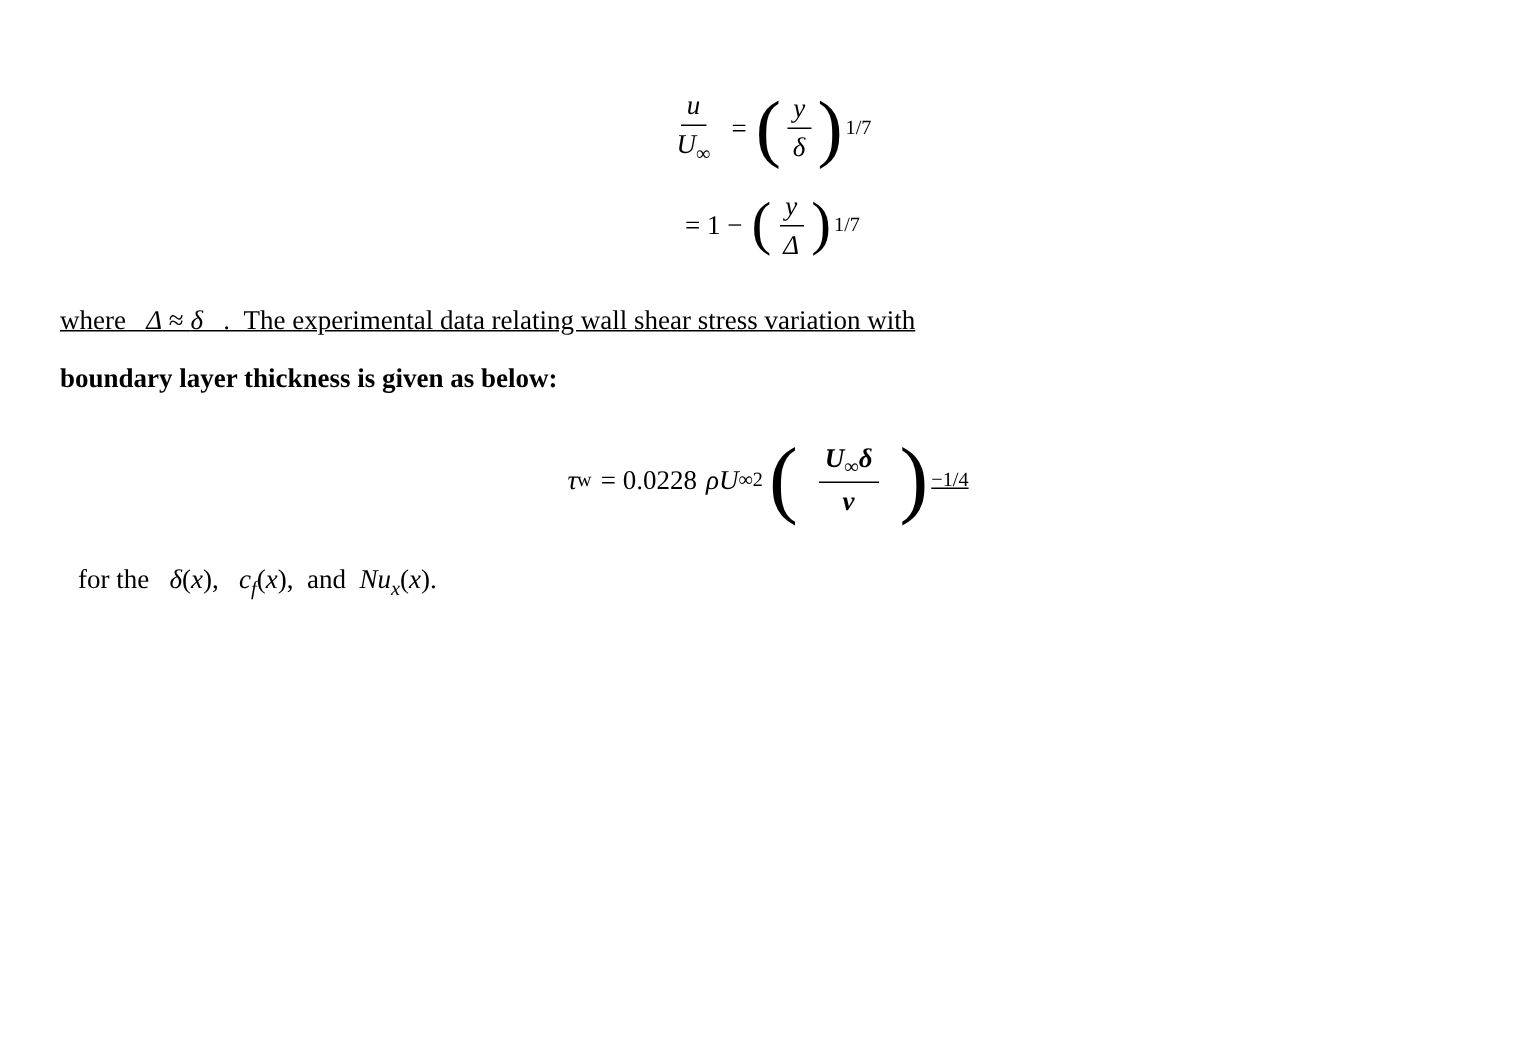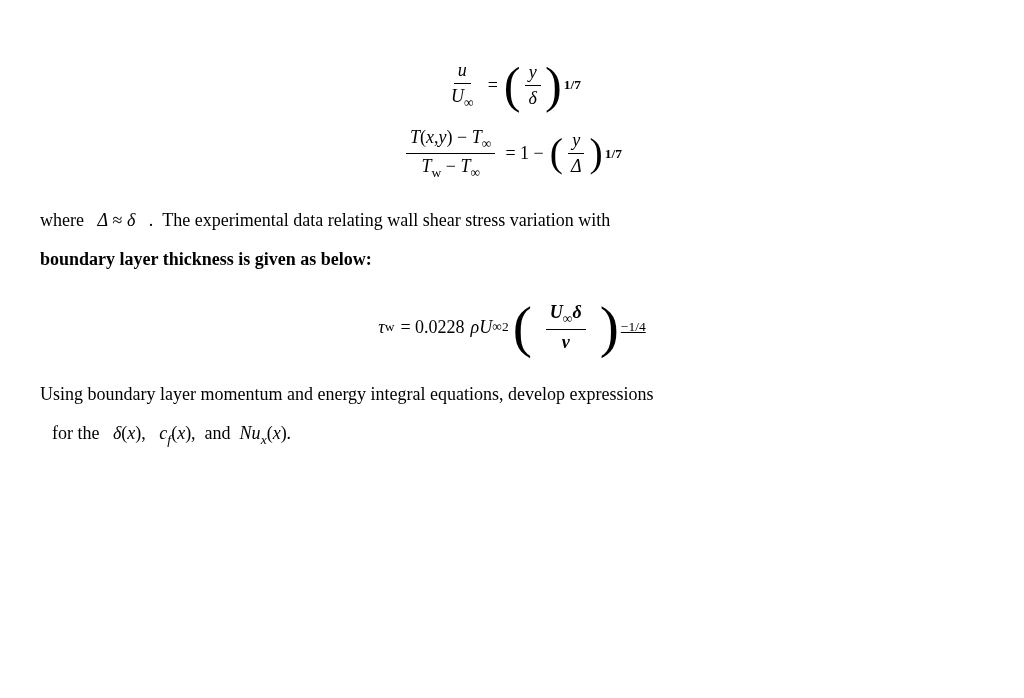--- a/index.html
+++ b/index.html
@@ -70,36 +70,36 @@
     .big-paren-med {
       font-size: 2.2em;
       line-height: 0.85;
       font-weight: 100;
       vertical-align: middle;
     }
 
     .superscript {
       vertical-align: super;
       font-size: 0.7em;
-      font-weight: bold;
     }
 
     .subscript {
       vertical-align: sub;
       font-size: 0.75em;
     }
 
     .math-sym {
       font-style: italic;
     }
 
     .where-line {
       margin-top: 10px;
       line-height: 2.2;
       text-align: justify;
+      text-decoration: underline;
     }
 
     .boundary-line {
       line-height: 2.2;
       text-align: justify;
       font-weight: bold;
     }
 
     .using-line {
       margin-top: 10px;
@@ -136,28 +136,20 @@
       <span class="big-paren">(</span>
       <span class="fraction">
         <span class="numerator math-sym">y</span>
         <span class="denominator math-sym">δ</span>
       </span>
       <span class="big-paren">)</span>
       <span class="superscript" style="font-size:0.75em; margin-left:2px;">1/7</span>
     </div>
 
     <div class="eq-row">
-      <span class="fraction">
-        <span class="numerator">
-          <span class="math-sym">T</span>(<span class="math-sym">x</span>,<span class="math-sym">y</span>) − <span class="math-sym">T</span><span style="font-size:0.75em; vertical-align:sub;">∞</span>
-        </span>
-        <span class="denominator">
-          <span class="math-sym">T</span><span style="font-size:0.75em; vertical-align:sub;">w</span> − <span class="math-sym">T</span><span style="font-size:0.75em; vertical-align:sub;">∞</span>
-        </span>
-      </span>
       <span style="margin: 0 6px;">= 1 −</span>
       <span class="big-paren-med">(</span>
       <span class="fraction">
         <span class="numerator math-sym">y</span>
         <span class="denominator math-sym">Δ</span>
       </span>
       <span class="big-paren-med">)</span>
       <span class="superscript" style="font-size:0.75em; margin-left:2px;">1/7</span>
     </div>
   </div>
@@ -185,20 +177,17 @@
         <span class="math-sym">U</span><span style="font-size:0.75em; vertical-align:sub;">∞</span><span class="math-sym">δ</span>
       </span>
       <span class="denominator math-sym">ν</span>
     </span>
     <span>
       <span style="font-size:3.2em; line-height:0.8; vertical-align:middle; font-weight:100;">)</span>
     </span>
     <span style="font-size:0.75em; vertical-align:super; margin-left:2px;text-decoration:underline;">−1/4</span>
   </div>
 
-  <div class="using-line">
-    Using boundary layer momentum and energy integral equations, develop expressions
-  </div>
   <div class="for-line">
     for the &nbsp; <span class="math-sym">δ</span>(<span class="math-sym">x</span>), &nbsp; <span class="math-sym">c</span><span style="font-size:0.75em; vertical-align:sub; font-style:italic;">f</span>(<span class="math-sym">x</span>),&nbsp; and &nbsp;<span class="math-sym">Nu</span><span style="font-size:0.75em; vertical-align:sub; font-style:italic;">x</span>(<span class="math-sym">x</span>).
   </div>
 
 </div>
 
 </body></html>

